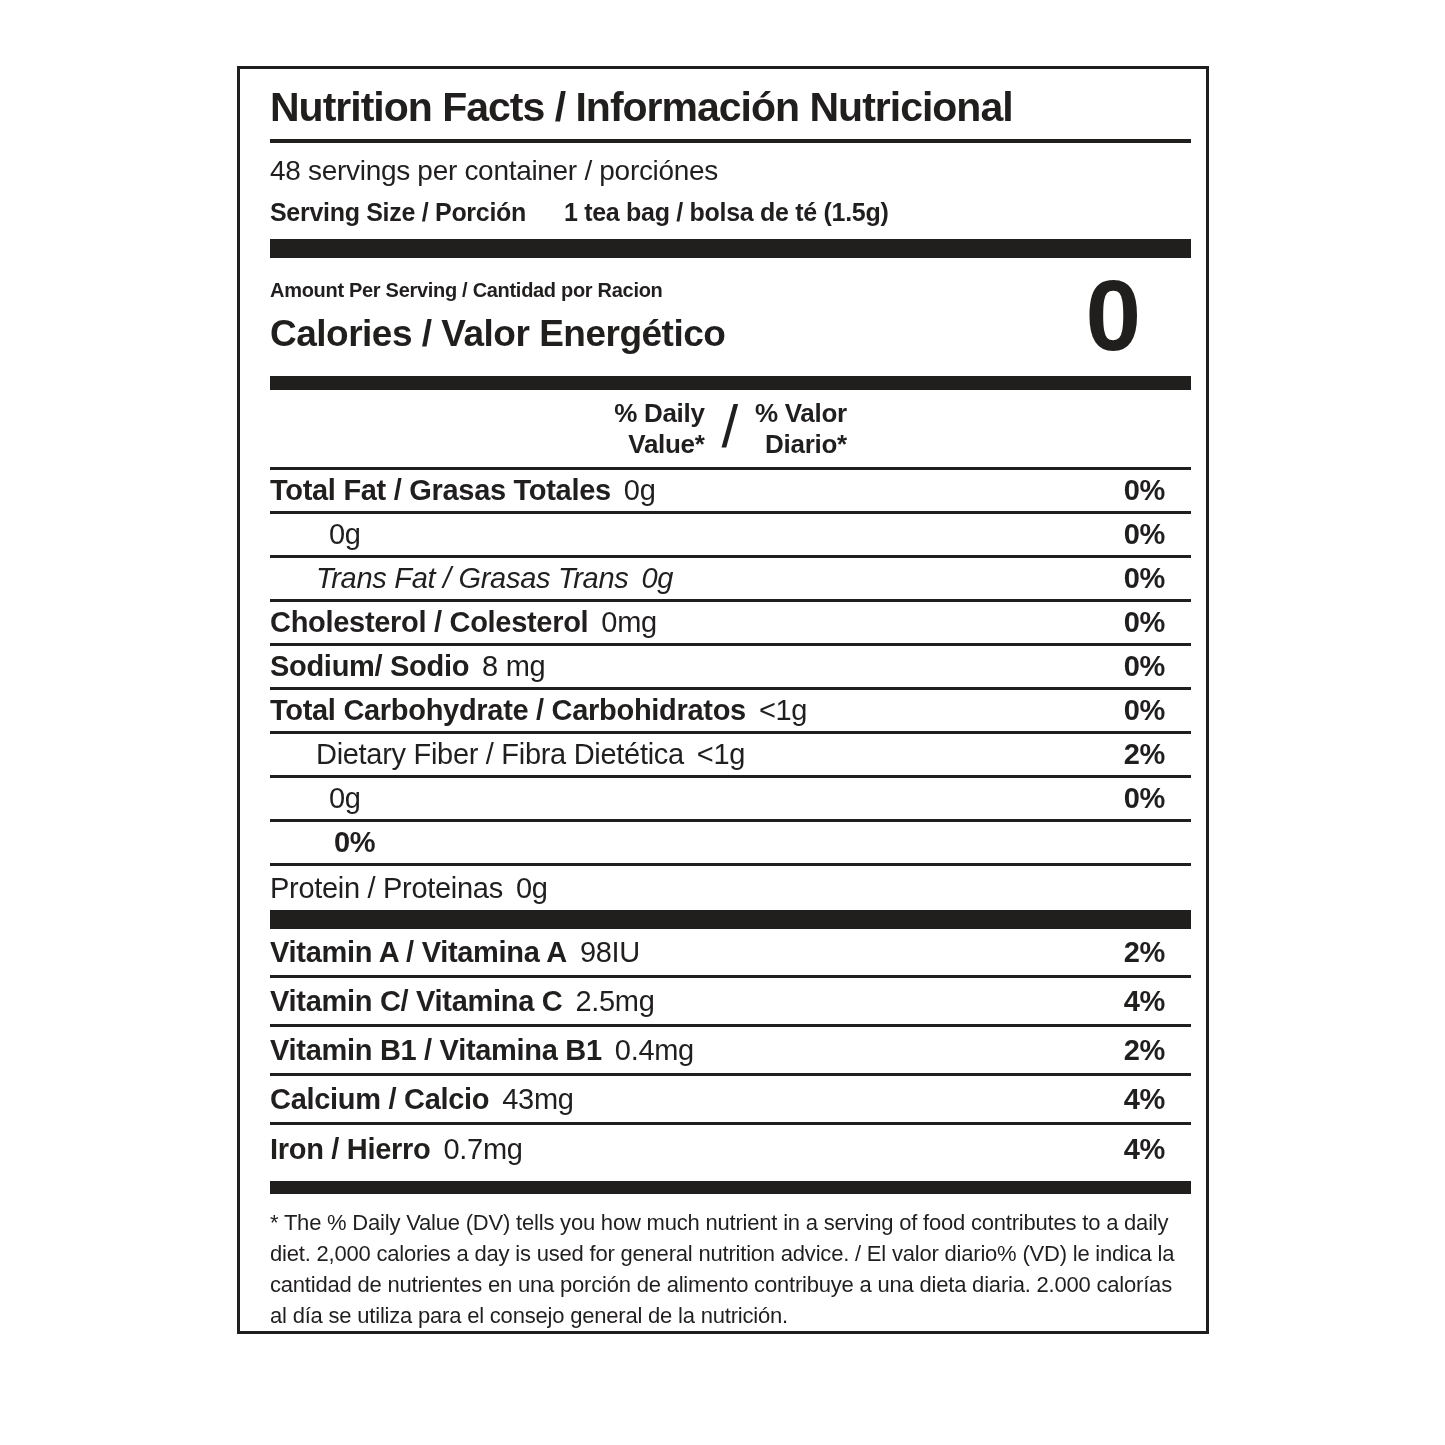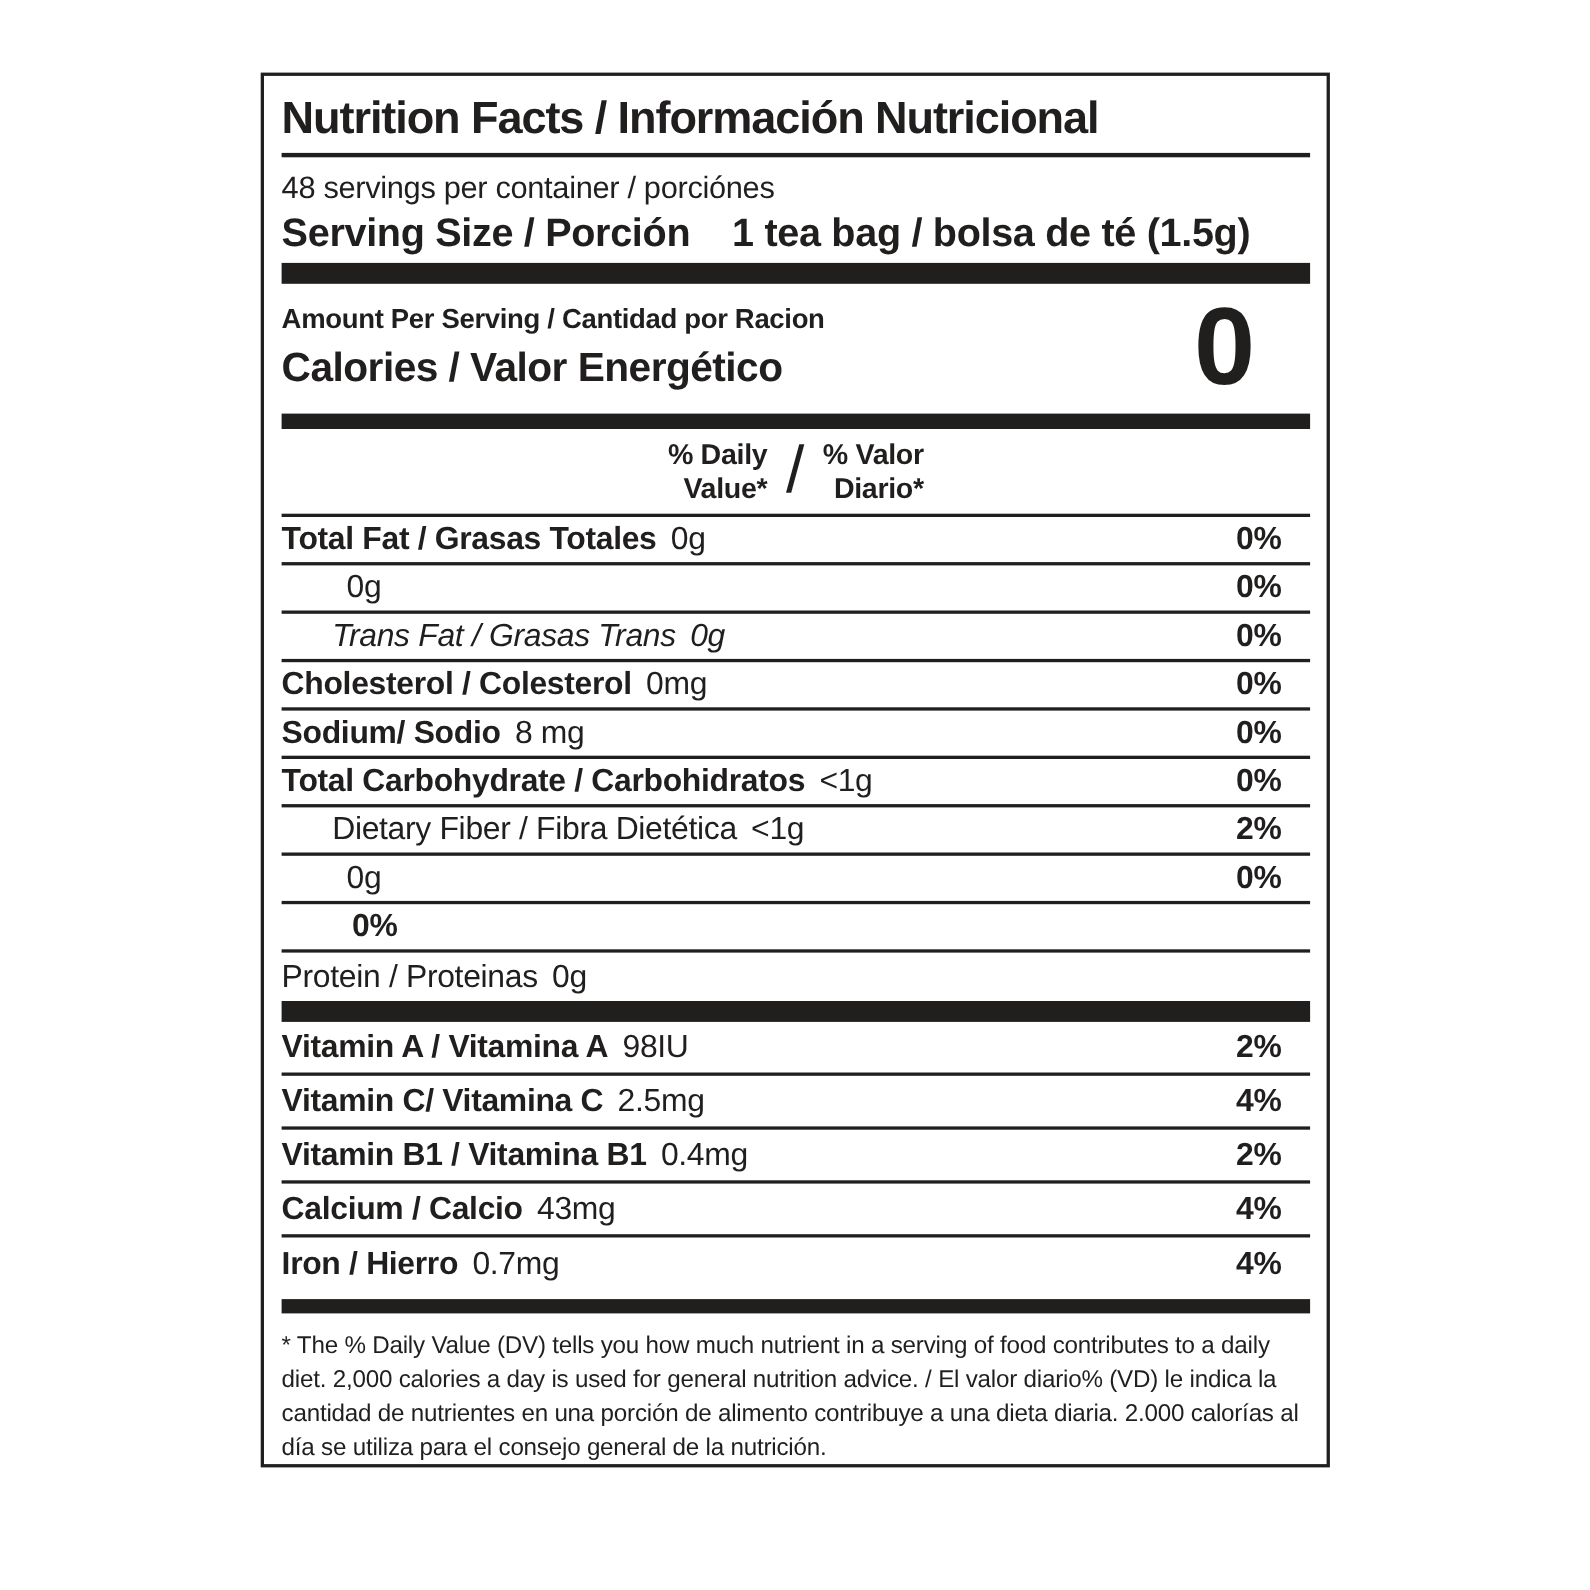--- a/index.html
+++ b/index.html
@@ -10,46 +10,46 @@
     background: var(--bg);
     font-family: "Liberation Sans", sans-serif;
     color: var(--ink);
   }
   .canvas { position: relative; width: 1445px; height: 1445px; background: var(--bg); }
   .nutrition-label {
     position: absolute; left: 237px; top: 66px;
     width: 972px; height: 1268px;
     border: 3px solid var(--ink);
     background: var(--bg);
-    padding: 0 15px 0 16px;
+    padding: 0 15px 0 30px;
     overflow: hidden;
   }
   .title {
     font-size: 41px; font-weight: 700; letter-spacing: -1px;
     line-height: 52px; padding: 12px 0 6px 0; margin: 0;
     border-bottom: 4px solid var(--ink);
     white-space: nowrap;
   }
   .servings-line {
     font-size: 28px; font-weight: 400; letter-spacing: -0.3px;
     padding-top: 9px; line-height: 38px;
   }
   .serving-size-line {
     display: flex; align-items: baseline; gap: 38px;
-    font-size: 36px; line-height: 44px; letter-spacing: -0.3px;
+    font-size: 25px; line-height: 44px; letter-spacing: -0.3px;
   }
   .serving-size-line .ss-label { font-weight: 700; }
   .serving-size-line .ss-value { font-weight: 700; }
   .bar { background: var(--ink); width: 100%; }
   .bar-a { height: 19px; margin-top: 5px; }
   .bar-b { height: 14px; margin-top: 16px; }
   .bar-c { height: 19px; }
   .bar-d { height: 13px; margin-top: 7px; }
   .cal-block { display: flex; justify-content: space-between; align-items: center; margin-top: 12px; }
-  .aps { font-size: 25px; font-weight: 700; line-height: 37px; letter-spacing: -0.3px; }
+  .aps { font-size: 20px; font-weight: 700; line-height: 37px; letter-spacing: -0.3px; }
   .cal-label { font-size: 37px; font-weight: 700; line-height: 50px; letter-spacing: -0.5px; }
   .cal-value { font-size: 100px; font-weight: 700; line-height: 0.9; margin-right: 50px; }
   .dv-header {
     display: flex; justify-content: center; align-items: center; gap: 17px;
     font-size: 26px; font-weight: 700; line-height: 31px;
     padding: 7px 0 6px 0; letter-spacing: -0.3px;
   }
   .dv-header .dv-block { text-align: right; }
   .dv-slash { font-size: 60px; font-weight: 500; line-height: 1; padding-bottom: 4px; }
   .rows { border-top: 3px solid var(--ink); }

